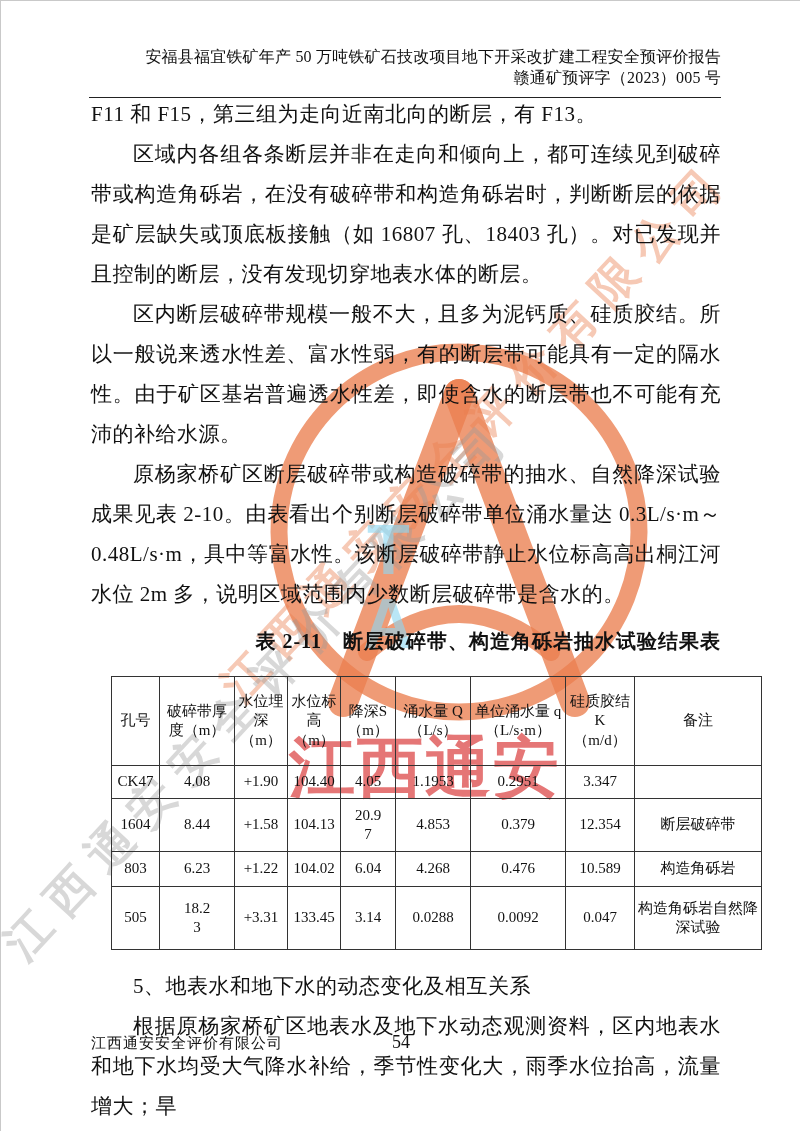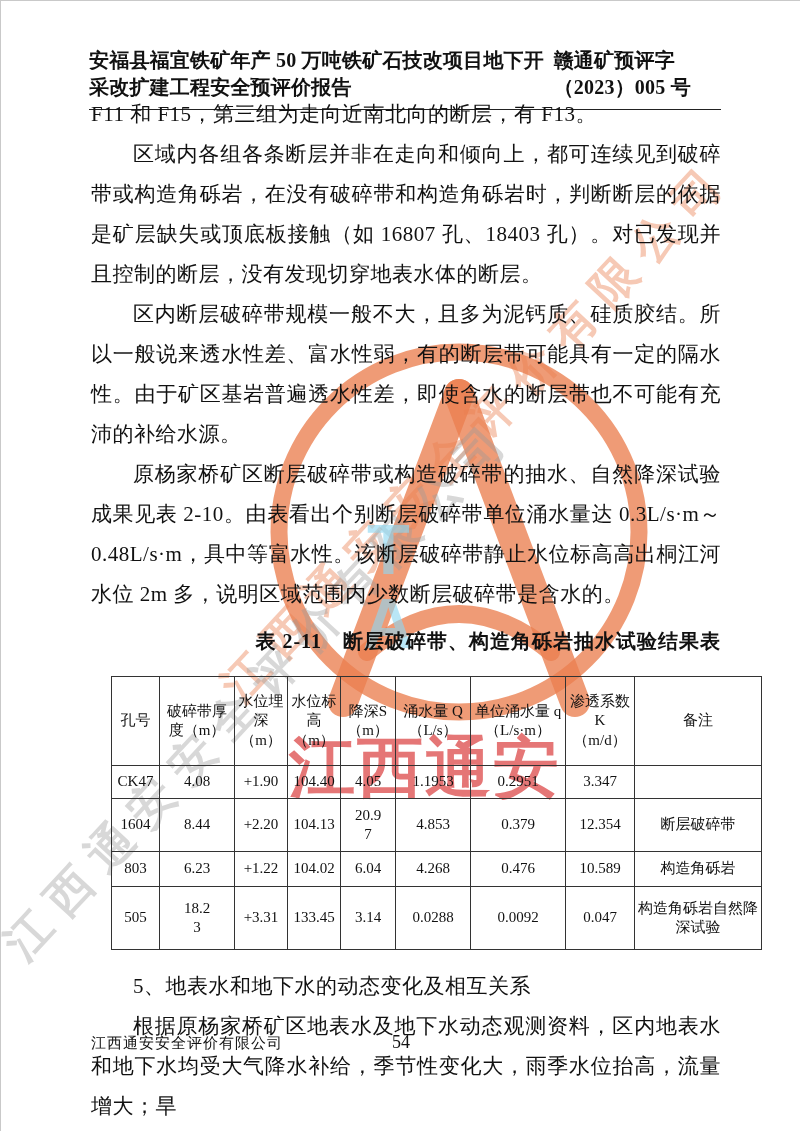--- a/index.html
+++ b/index.html
@@ -35,22 +35,22 @@
     position:absolute;left:288px;top:731px;
     font-size:66px;line-height:72px;font-weight:bold;
     color:var(--wm-red,#E05050);opacity:.78;letter-spacing:2px;
     white-space:nowrap;
   }
   
   .content{position:relative;z-index:1;}
   .doc-header{
     position:absolute;left:88px;top:46px;width:632px;
     display:flex;justify-content:space-between;align-items:flex-end;
-    font-size:20px;font-weight:bold;letter-spacing:.2px;
-    padding-bottom:8px;border-bottom:1.5px solid #222;
+    font-size:16px;font-weight:normal;letter-spacing:.2px;
+    padding-bottom:8px;border-bottom:1.5px solid #222;flex-direction:column;
   }
   .body-text{position:absolute;left:90px;top:93px;width:630px;}
   .para{
     font-size:21px;line-height:40px;text-align:justify;
     margin:0;letter-spacing:.5px;
   }
   .para.indent{text-indent:2em;}
   .tbl-caption{
     margin-top:13px;text-align:right;
     font-size:20px;font-weight:bold;letter-spacing:1px;line-height:28px;
@@ -132,41 +132,41 @@
 深
 （m）</th>
               <th style="width: 48px;">水位标高
 （m）</th>
               <th style="width: 50px;">降深S
 （m）</th>
               <th style="width: 70px;">涌水量 Q
 （L/s）</th>
               <th style="width: 90px;">单位涌水量 q
 （L/s·m）</th>
-              <th style="width: 64px;">渗透系数
+              <th style="width: 64px;">硅质胶结
 K（m/d）</th>
               <th style="width: 122px;">备注</th>
             </tr>
         </thead>
         <tbody id="table-body">
             <tr>
               <td>CK47</td>
               <td>4.08</td>
               <td>+1.90</td>
               <td>104.40</td>
               <td>4.05</td>
               <td>1.1953</td>
               <td>0.2951</td>
               <td>3.347</td>
               <td></td>
             </tr>
             <tr>
               <td>1604</td>
               <td>8.44</td>
-              <td>+2.20</td>
+              <td>+1.58</td>
               <td>104.13</td>
               <td>20.9
 7</td>
               <td>4.853</td>
               <td>0.379</td>
               <td>12.354</td>
               <td>断层破碎带</td>
             </tr>
             <tr>
               <td>803</td>

